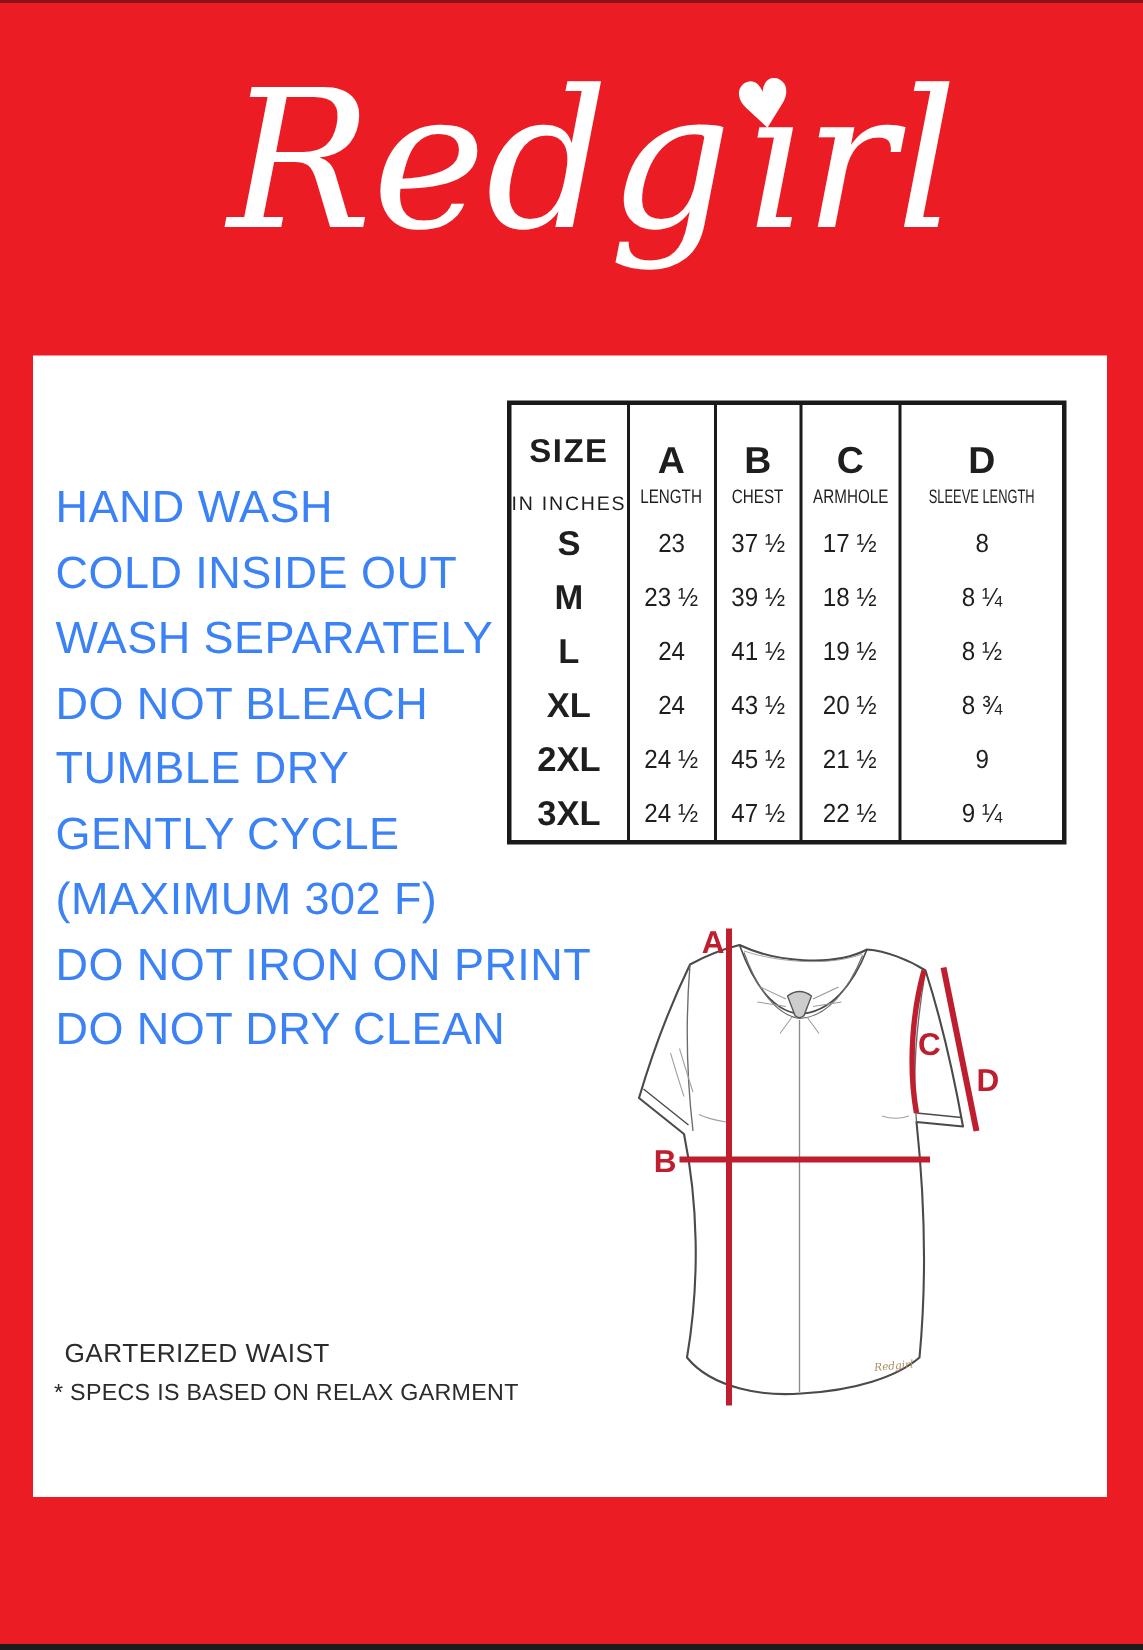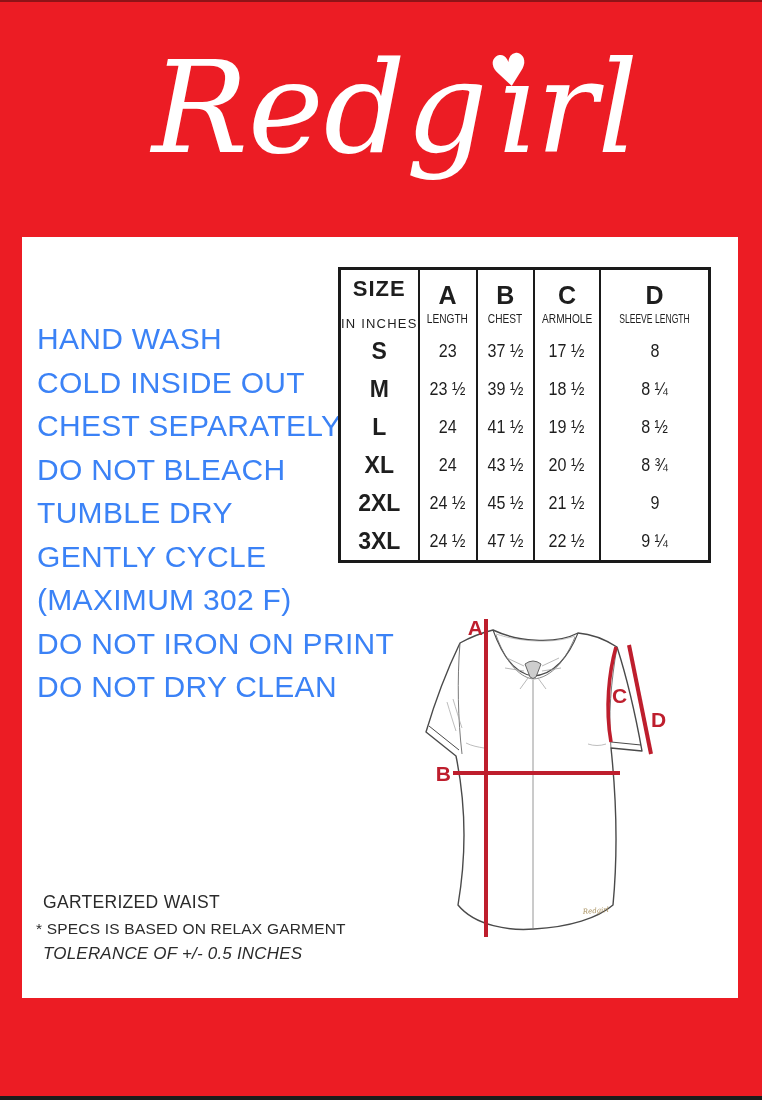--- a/index.html
+++ b/index.html
@@ -22,21 +22,21 @@
   
   .care{position:absolute;left:15px;top:80px;color:#3b82f6;font-size:30px;letter-spacing:.3px;}
   .care-line{height:43.5px;line-height:43.5px;white-space:nowrap;}
 
   
   .stable{position:absolute;left:316px;top:30px;width:373px;height:296px;box-sizing:border-box;
           border:3px solid #1a1a1a;display:flex;background:#fff;color:#1e1e1e;}
   .scol{display:flex;flex-direction:column;box-sizing:border-box;border-right:2px solid #1a1a1a;}
   .scol:last-child{border-right:none;}
   .c0{width:87px;} .c1{width:72px;} .c2{width:71px;} .c3{width:70px;} .c4{flex:1;}
-  .shead{height:58px;display:flex;flex-direction:column;align-items:center;justify-content:center;padding-top:5px;}
+  .shead{height:58px;display:flex;flex-direction:column;align-items:center;justify-content:center;padding-top:17px;}
   .size-title{font-size:22px;font-weight:bold;letter-spacing:1px;line-height:1;}
   .size-sub{font-size:13px;letter-spacing:1.2px;margin-top:16px;white-space:nowrap;}
   .letter{font-size:25px;font-weight:bold;line-height:1;}
   .collabel{font-size:13px;margin-top:3px;white-space:nowrap;display:inline-block;transform:scaleX(.78);}
   .collabel.xnarrow{transform:scaleX(.66);}
   .scell{flex:1;display:flex;align-items:center;justify-content:center;}
   .sizename{font-size:23px;font-weight:bold;}
   .val{font-size:17.5px;display:inline-block;transform:scaleX(.92);white-space:nowrap;}
 
   
@@ -56,21 +56,21 @@
 
   <div class="logo">
     <span>Redg</span><span class="iwrap"><span class="heart">♥</span><span>ırl</span></span>
   </div>
 
   <div class="panel">
 
     <div class="care">
       <div class="care-line">HAND WASH</div>
       <div class="care-line">COLD INSIDE OUT</div>
-      <div class="care-line">CHEST SEPARATELY</div>
+      <div class="care-line">WASH SEPARATELY</div>
       <div class="care-line">DO NOT BLEACH</div>
       <div class="care-line">TUMBLE DRY</div>
       <div class="care-line">GENTLY CYCLE</div>
       <div class="care-line">(MAXIMUM 302 F)</div>
       <div class="care-line">DO NOT IRON ON PRINT</div>
       <div class="care-line">DO NOT DRY CLEAN</div>
     </div>
 
     <div class="stable">
       <div class="scol c0">
@@ -253,19 +253,18 @@
         <text x="63" y="45" text-anchor="end">A</text>
         <text x="31" y="191" text-anchor="end">B</text>
         <text x="192" y="113">C</text>
         <text x="231" y="137">D</text>
       </g>
     </svg>
 
     <div class="foot">
       <div class="foot-heading">GARTERIZED WAIST</div>
       <div class="foot-note1">* SPECS IS BASED ON RELAX GARMENT</div>
-      <div class="foot-note2">TOLERANCE OF +/- 0.5 INCHES</div>
     </div>
 
   </div>
 
   <div class="edge-bottom"></div>
 </div>
 
 </body></html>

